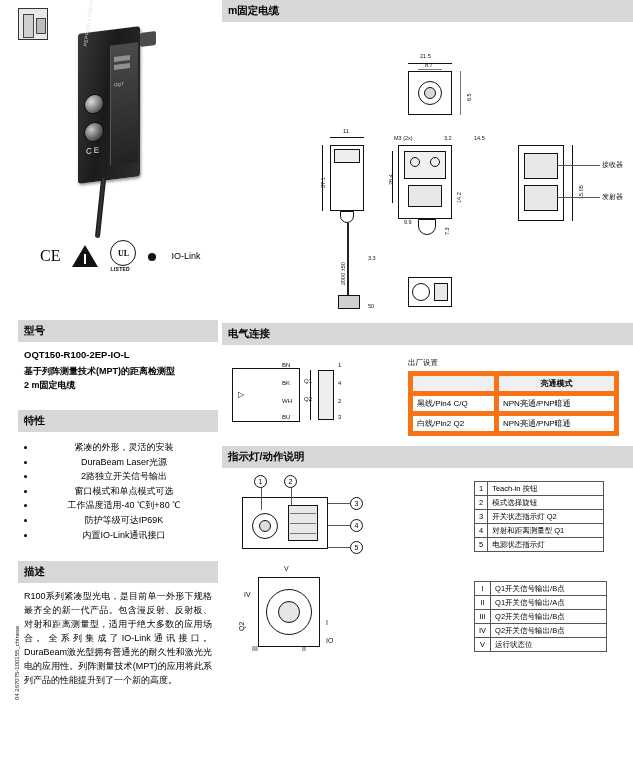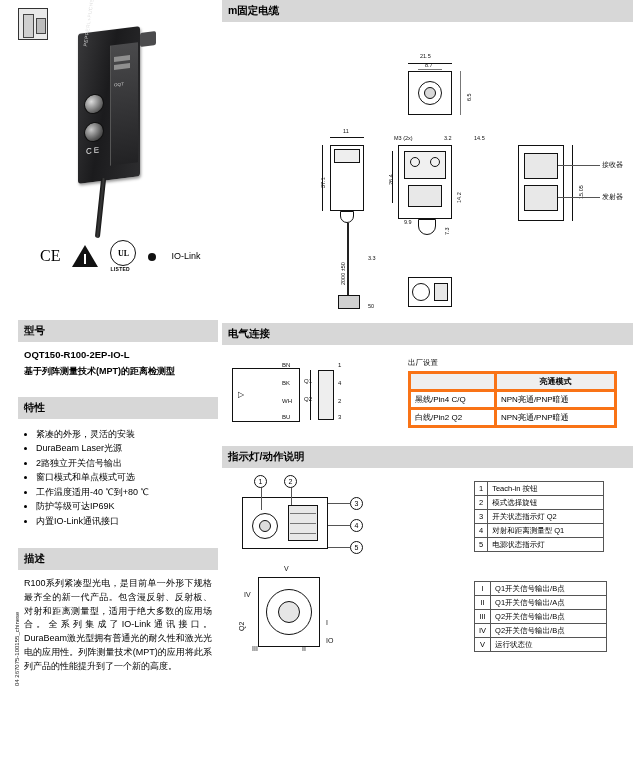--- a/index.html
+++ b/index.html
@@ -147,21 +147,21 @@
   .ul-sub { font-size:5px; font-weight:bold; letter-spacing:.3px; }
   .iolink { display:flex;align-items:flex-end;gap:15px;font-size:9px; }
   .iolink .dot { width:8px;height:8px;background:#111;border-radius:50%; }
 
   
   .block { margin-bottom:10px; }
   .model-txt { font-weight:bold; font-size:9.5px; margin-bottom:5px; }
   .plain { font-size:9px; line-height:1.5;font-weight:bold; }
 
   ul.feat { margin:2px 0 0 12px; padding:0; }
-  ul.feat li { margin:0 0 2px 0; line-height:1.4; font-size:9px; }
+  ul.feat li { margin:0 0 2px 0; line-height:1.4; font-size:9px;text-align:center; }
 
   .desc-p { font-size:9px; line-height:1.55; text-align:justify; }
 
   
   .panel { border:0; }
   .draw { position:relative; background:#fff; }
 
   
   .dim-area { height:300px; position:relative; }
 
@@ -170,21 +170,21 @@
   .vln { width:1px; }
   .thin { background:#555; }
   .dimtxt { position:absolute; font-size:5.5px; color:#111; white-space:nowrap; }
   .dimtxt.v { transform:rotate(-90deg); transform-origin:left top; }
   .box { position:absolute; border:1px solid #111; }
   .boxf { position:absolute; border:1px solid #111; background:#e8e8e8; }
   .circ { position:absolute; border:1px solid #111; border-radius:50%; }
 
   
   table.t { border-collapse:collapse; font-size:8px; }
-  table.t td, table.t th { border:3px solid #f97316; padding:2px 4px; }
+  table.t td, table.t th { border:5px solid #f97316; padding:2px 4px; }
   table.t th { background:#efefef; font-weight:bold; }
 
   .cap { font-size:7.5px; margin:0 0 3px 0; }
 
   
   .legend { border-collapse:collapse; font-size:7.5px; }
   .legend td { border:1px solid #555; padding:1.5px 4px; }
   .legend td.n { width:13px; text-align:center; }
 
   
@@ -244,20 +244,21 @@
           <span>IO-Link</span>
         </div>
       </div>
     </div>
 
     <div class="block">
       <div class="sec-head">型号</div>
       <div class="sec-body">
         <div class="model-txt">OQT150-R100-2EP-IO-L</div>
         <div class="plain">基于列阵测量技术(MPT)的距离检测型</div>
+        <div class="plain">2 m固定电缆</div>
       </div>
     </div>
 
     <div class="block">
       <div class="sec-head">特性</div>
       <div class="sec-body">
         <ul class="feat">
           <li>紧凑的外形，灵活的安装</li>
           <li>DuraBeam Laser光源</li>
           <li>2路独立开关信号输出</li>

